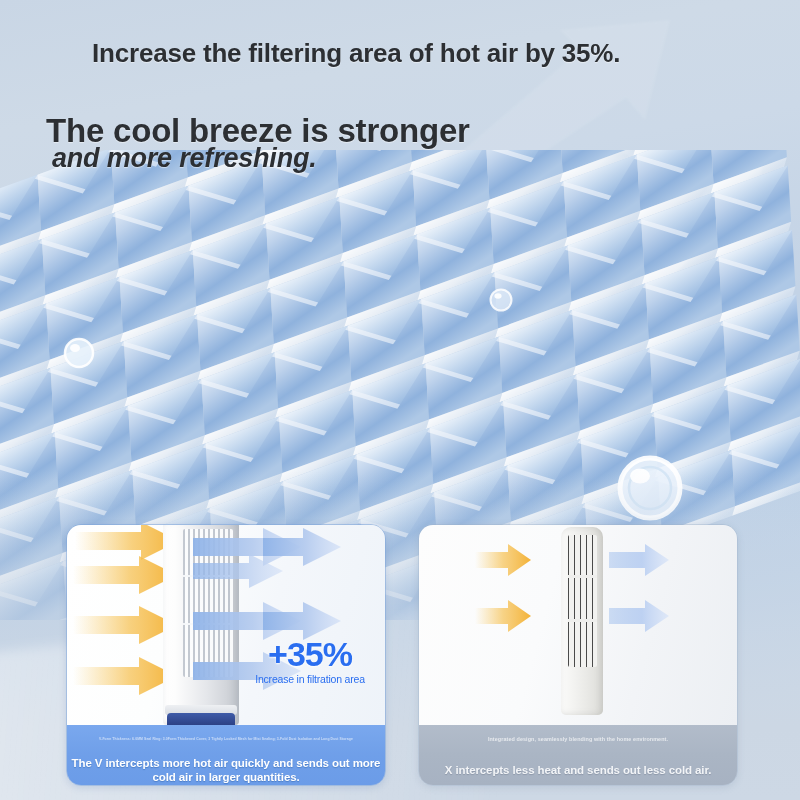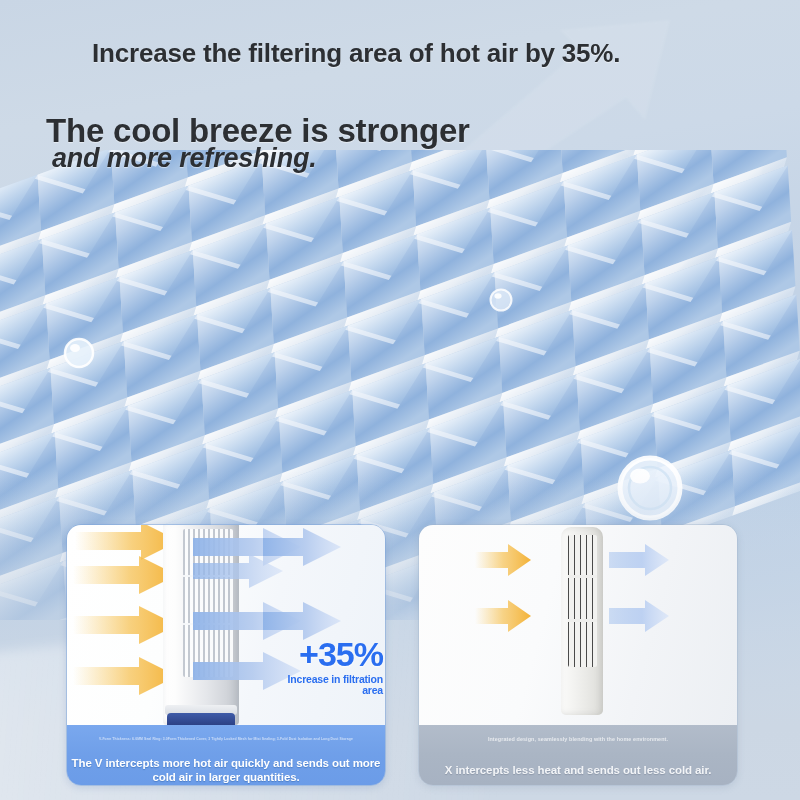--- a/index.html
+++ b/index.html
@@ -132,29 +132,29 @@
   }
   .fan-right .grille-seam {
     position:absolute; left:7px; right:6px; height:2.5px; background:#eeeeec;
   }
 
   
   .arrow { position:absolute; }
 
   
   #callout {
-    position:absolute; left:198px; top:112px; width:118px; text-align:right;
+    position:absolute; left:184px; top:112px; width:118px; text-align:center;
   }
   #callout .big {
     font-size:34px; font-weight:bold; color:#2a6ef0;
     line-height:1; letter-spacing:-1px;
     text-shadow:0 1px 2px rgba(255,255,255,.9);
   }
   #callout .sub {
-    font-size:10.5px; font-weight:bold; color:#2a6ef0;
+    font-size:10.5px; font-weight:normal; color:#2a6ef0;
     line-height:1.02; margin-top:3px; letter-spacing:-.2px;
   }
 
   
   .spec-band {
     position:absolute; left:0; right:0; top:200px; height:30px;
     display:flex; align-items:center; justify-content:center;
   }
   .spec-band-left  { background:linear-gradient(180deg,#7aa8ee,#6f9fe9); }
   .spec-band-right { background:linear-gradient(180deg,#b2bcca,#aab5c4); }

